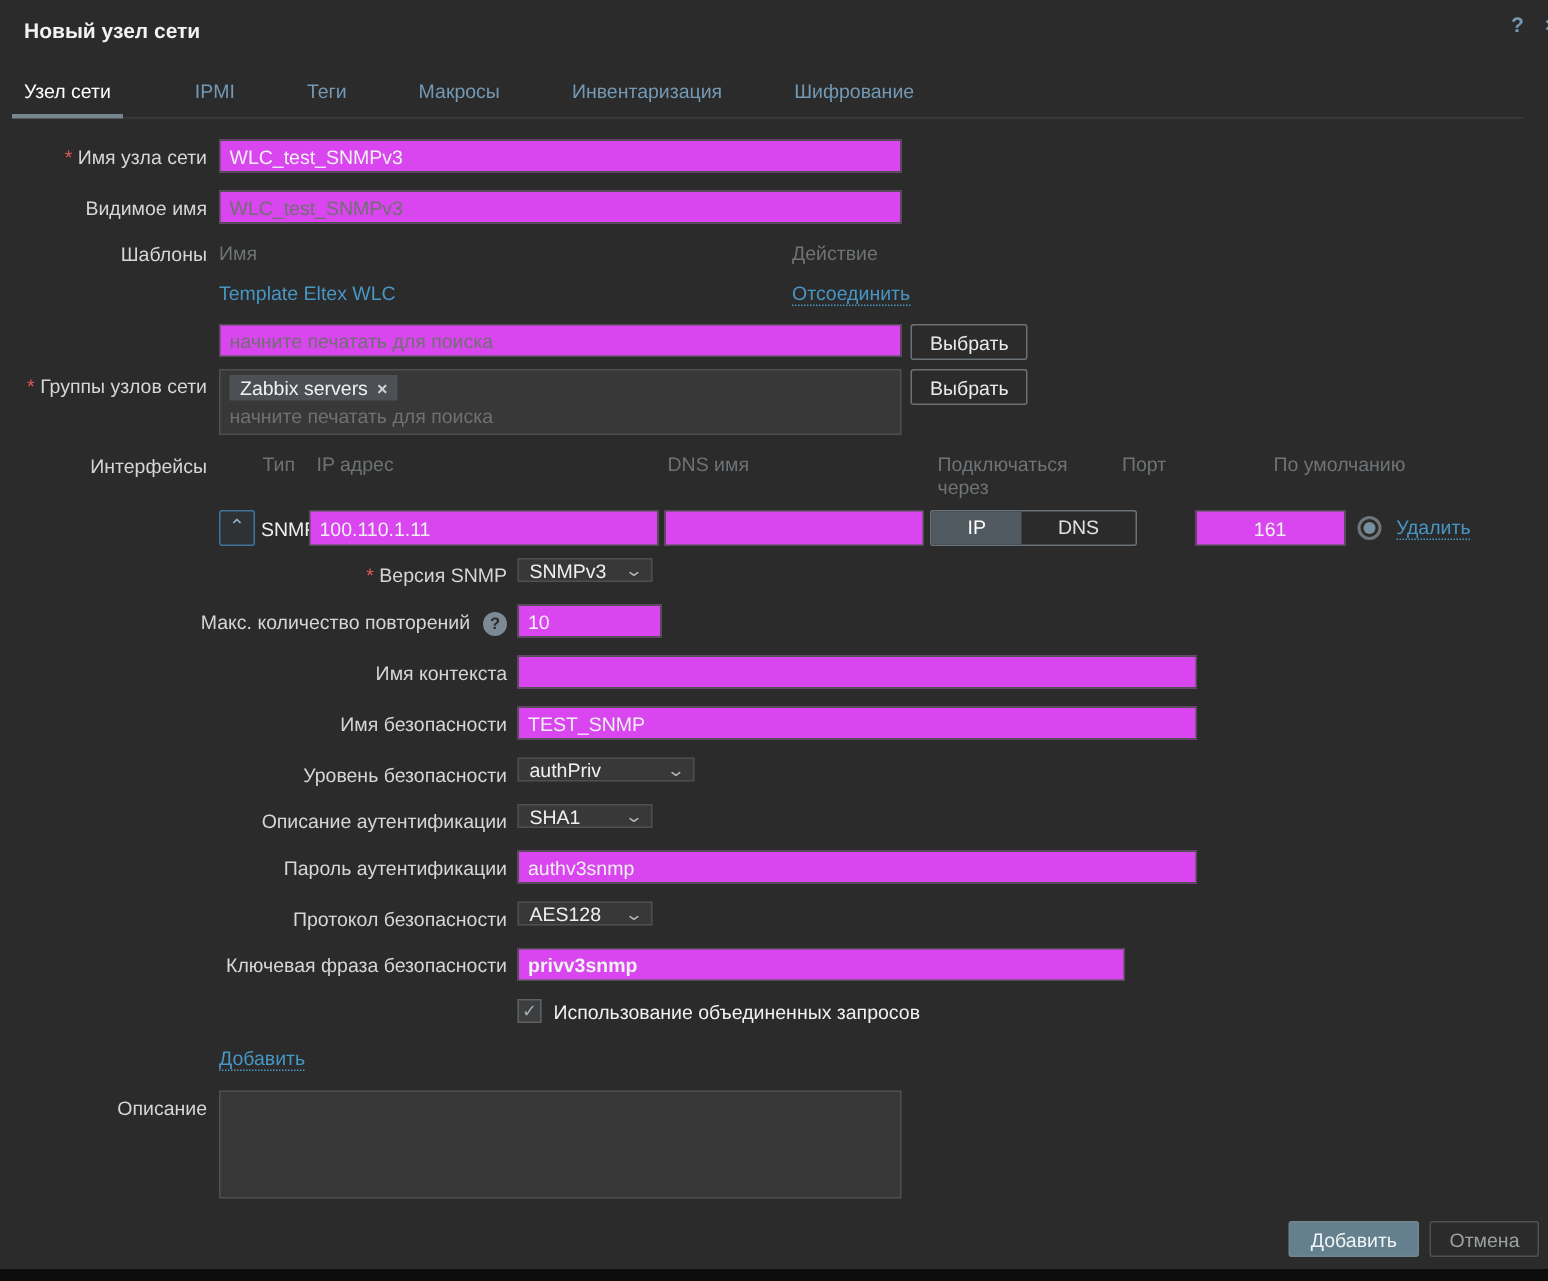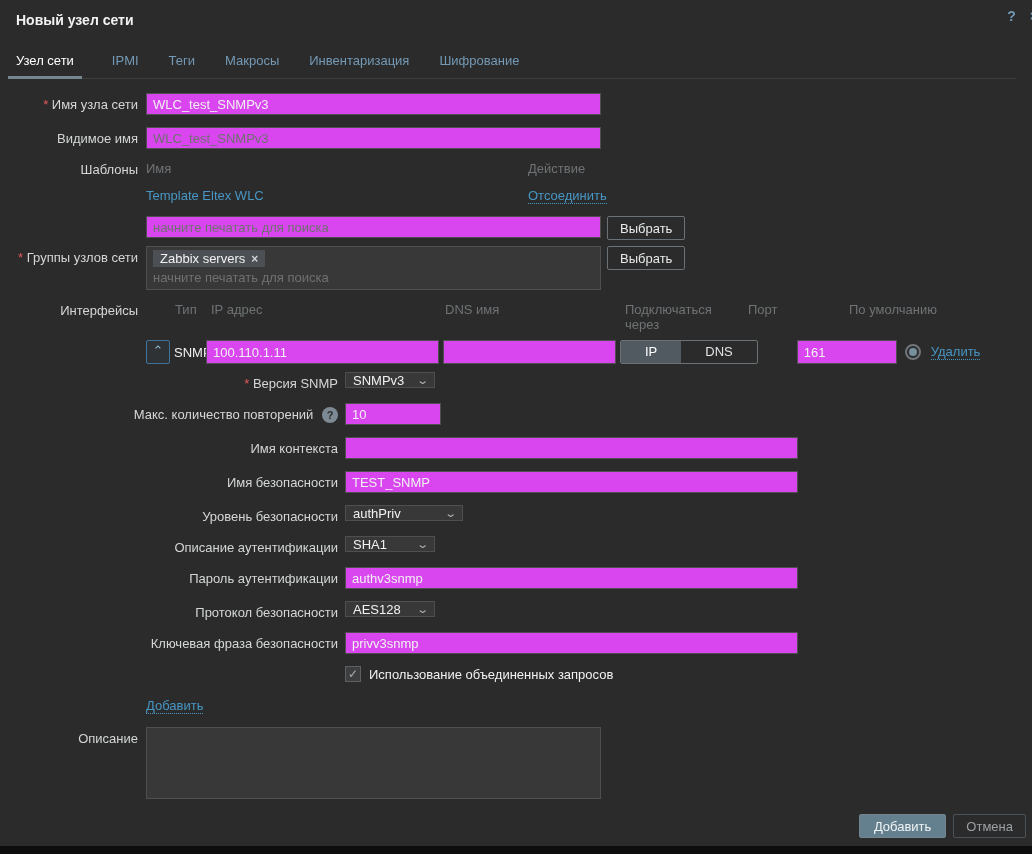--- a/index.html
+++ b/index.html
@@ -7,21 +7,21 @@
   .dialog {
     position: relative; width: 1032px; height: 846px; background: #2b2b2b;
     color: #d6d8d9; font-size: 13px; overflow: hidden;
   }
   .dlg-header { position: relative; padding: 12px 16px 0 16px; }
   .dlg-title { font-size: 14px; font-weight: bold; color: #f2f2f2; }
   .dlg-controls { position: absolute; top: 8px; right: 2px; display: flex; gap: 14px; }
   .dlg-controls .ctl { color: #7499b5; font-size: 14px; font-weight: bold; cursor: pointer; }
   .close { margin-right: -8px; }
 
-  .tabs { display: flex; gap: 30px; margin: 25px 16px 0 16px; border-bottom: 1px solid #3d3d3d; }
+  .tabs { display: flex; gap: 48px; margin: 25px 16px 0 16px; border-bottom: 1px solid #3d3d3d; }
   .tab { padding: 0 0 8px 0; color: #7499b5; cursor: pointer; }
   .tab.active { color: #ffffff; border-bottom: 3px solid #76868f; margin-bottom: -1px; padding-left: 8px; padding-right: 8px; margin-left: -8px; }
 
   .form { padding: 14px 16px 0 16px; }
   .row { display: flex; margin-bottom: 12px; }
   .lbl { width: 122px; flex: 0 0 122px; text-align: right; padding-top: 4px; color: #d4d6d7; margin-right: 8px; white-space: nowrap; }
   .required::before { content: "* "; color: #e45959; }
   .fld { flex: 1; }
 
   .txt {
@@ -196,21 +196,21 @@
           <div class="collapse-btn">
             <span>⌃</span>
           </div>
           <div class="if-type">SNMP</div>
           <input class="txt" style="width: 233px; height: 24px; margin-right: 4px;" type="text" value="100.110.1.11">
           <input class="txt" style="width: 173px; height: 24px; margin-right: 4px;" type="text" value="">
           <div class="toggle">
             <div class="seg sel">IP</div>
             <div class="seg">DNS</div>
           </div>
-          <input class="txt" style="width: 100px; height: 24px; margin-left: 39px; margin-right: 8px;" type="text" value="161">
+          <input class="txt" style="width: 100px; height: 24px; margin-left: 39px; margin-right: 8px; text-align: center;" type="text" value="161">
           <div class="radio">
               <div class="dot"></div>
             </div>
           <a class="link-dotted" style="margin-left:10px;">Удалить</a>
         </div>
 
         <div class="sub-row">
           <div class="sub-lbl required">Версия SNMP</div>
           <div class="selectbox" style="width:90px;">
             <span>SNMPv3</span>
@@ -260,21 +260,21 @@
         <div class="sub-row">
           <div class="sub-lbl">Протокол безопасности</div>
           <div class="selectbox" style="width:90px;">
             <span>AES128</span>
             <span class="chev">⌄</span>
           </div>
         </div>
 
         <div class="sub-row">
           <div class="sub-lbl">Ключевая фраза безопасности</div>
-          <input class="txt" style="width: 453px;" type="text" value="privv3snmp">
+          <input class="txt" style="width: 405px; font-weight: bold;" type="text" value="privv3snmp">
         </div>
 
         <div class="chk-row">
           <div class="checkbox">
             <span>✓</span>
           </div>
           <div class="chk-label">Использование объединенных запросов</div>
         </div>
 
         <div style="margin-bottom:14px;">

